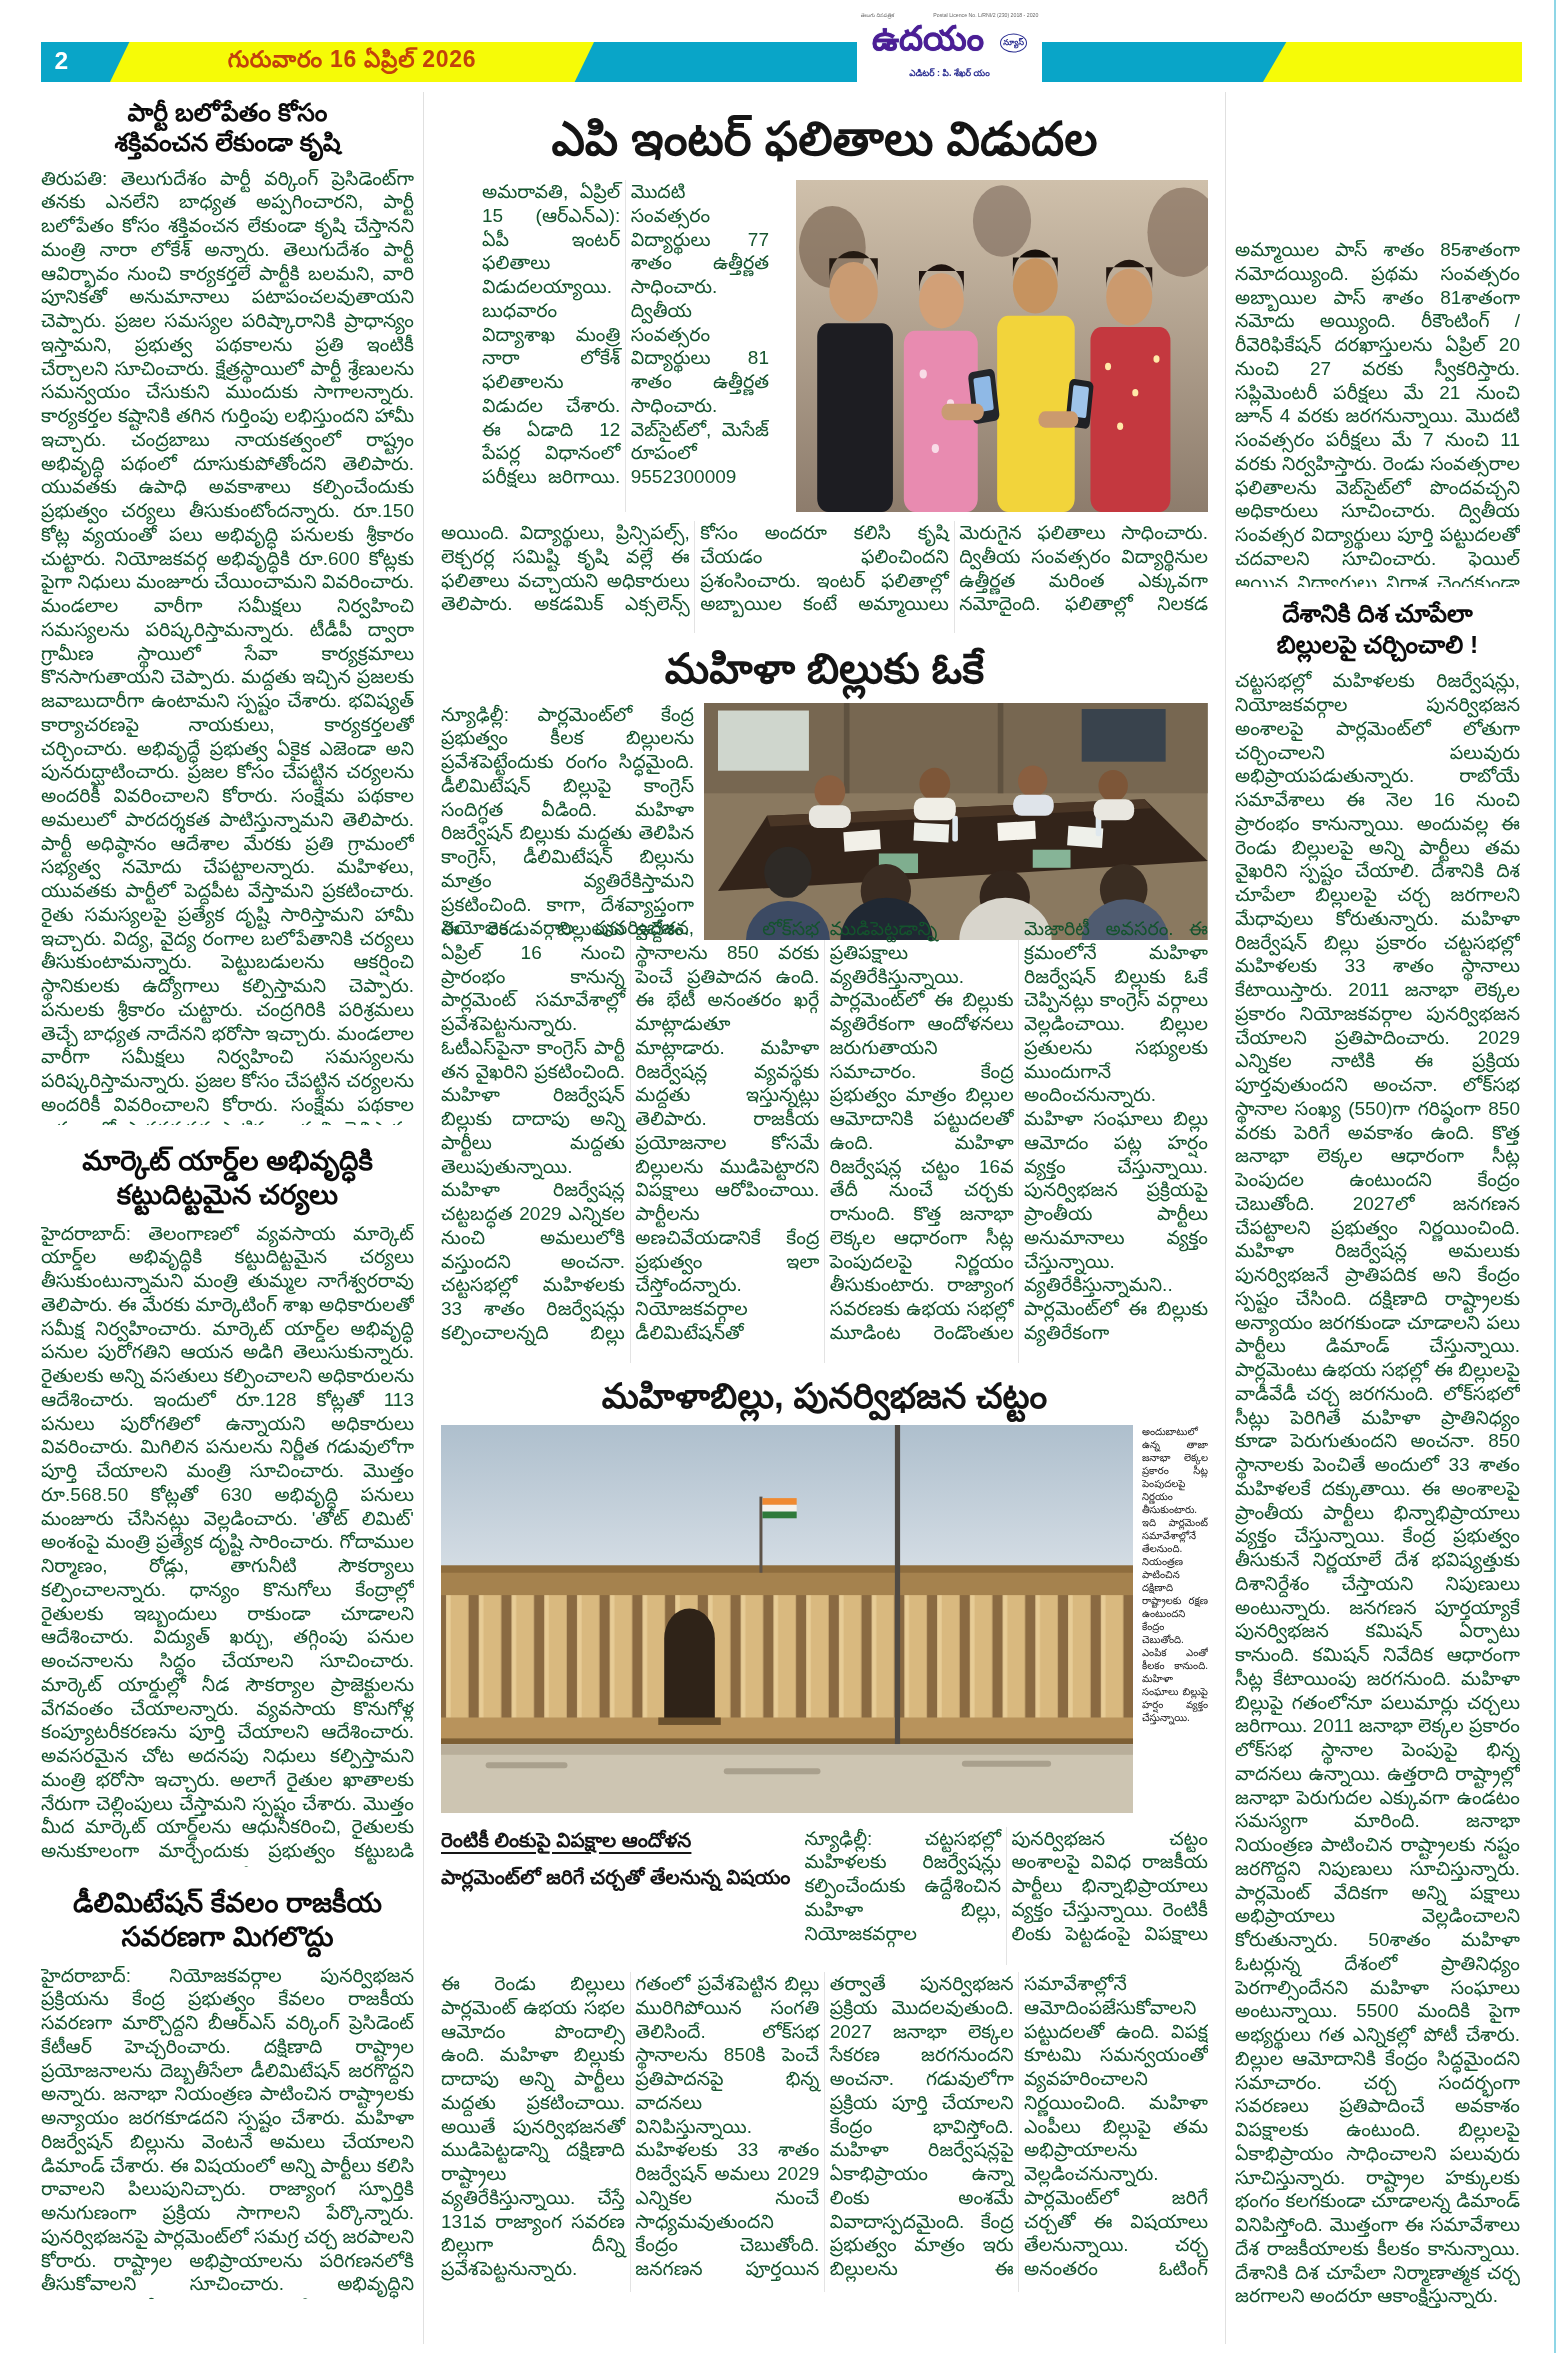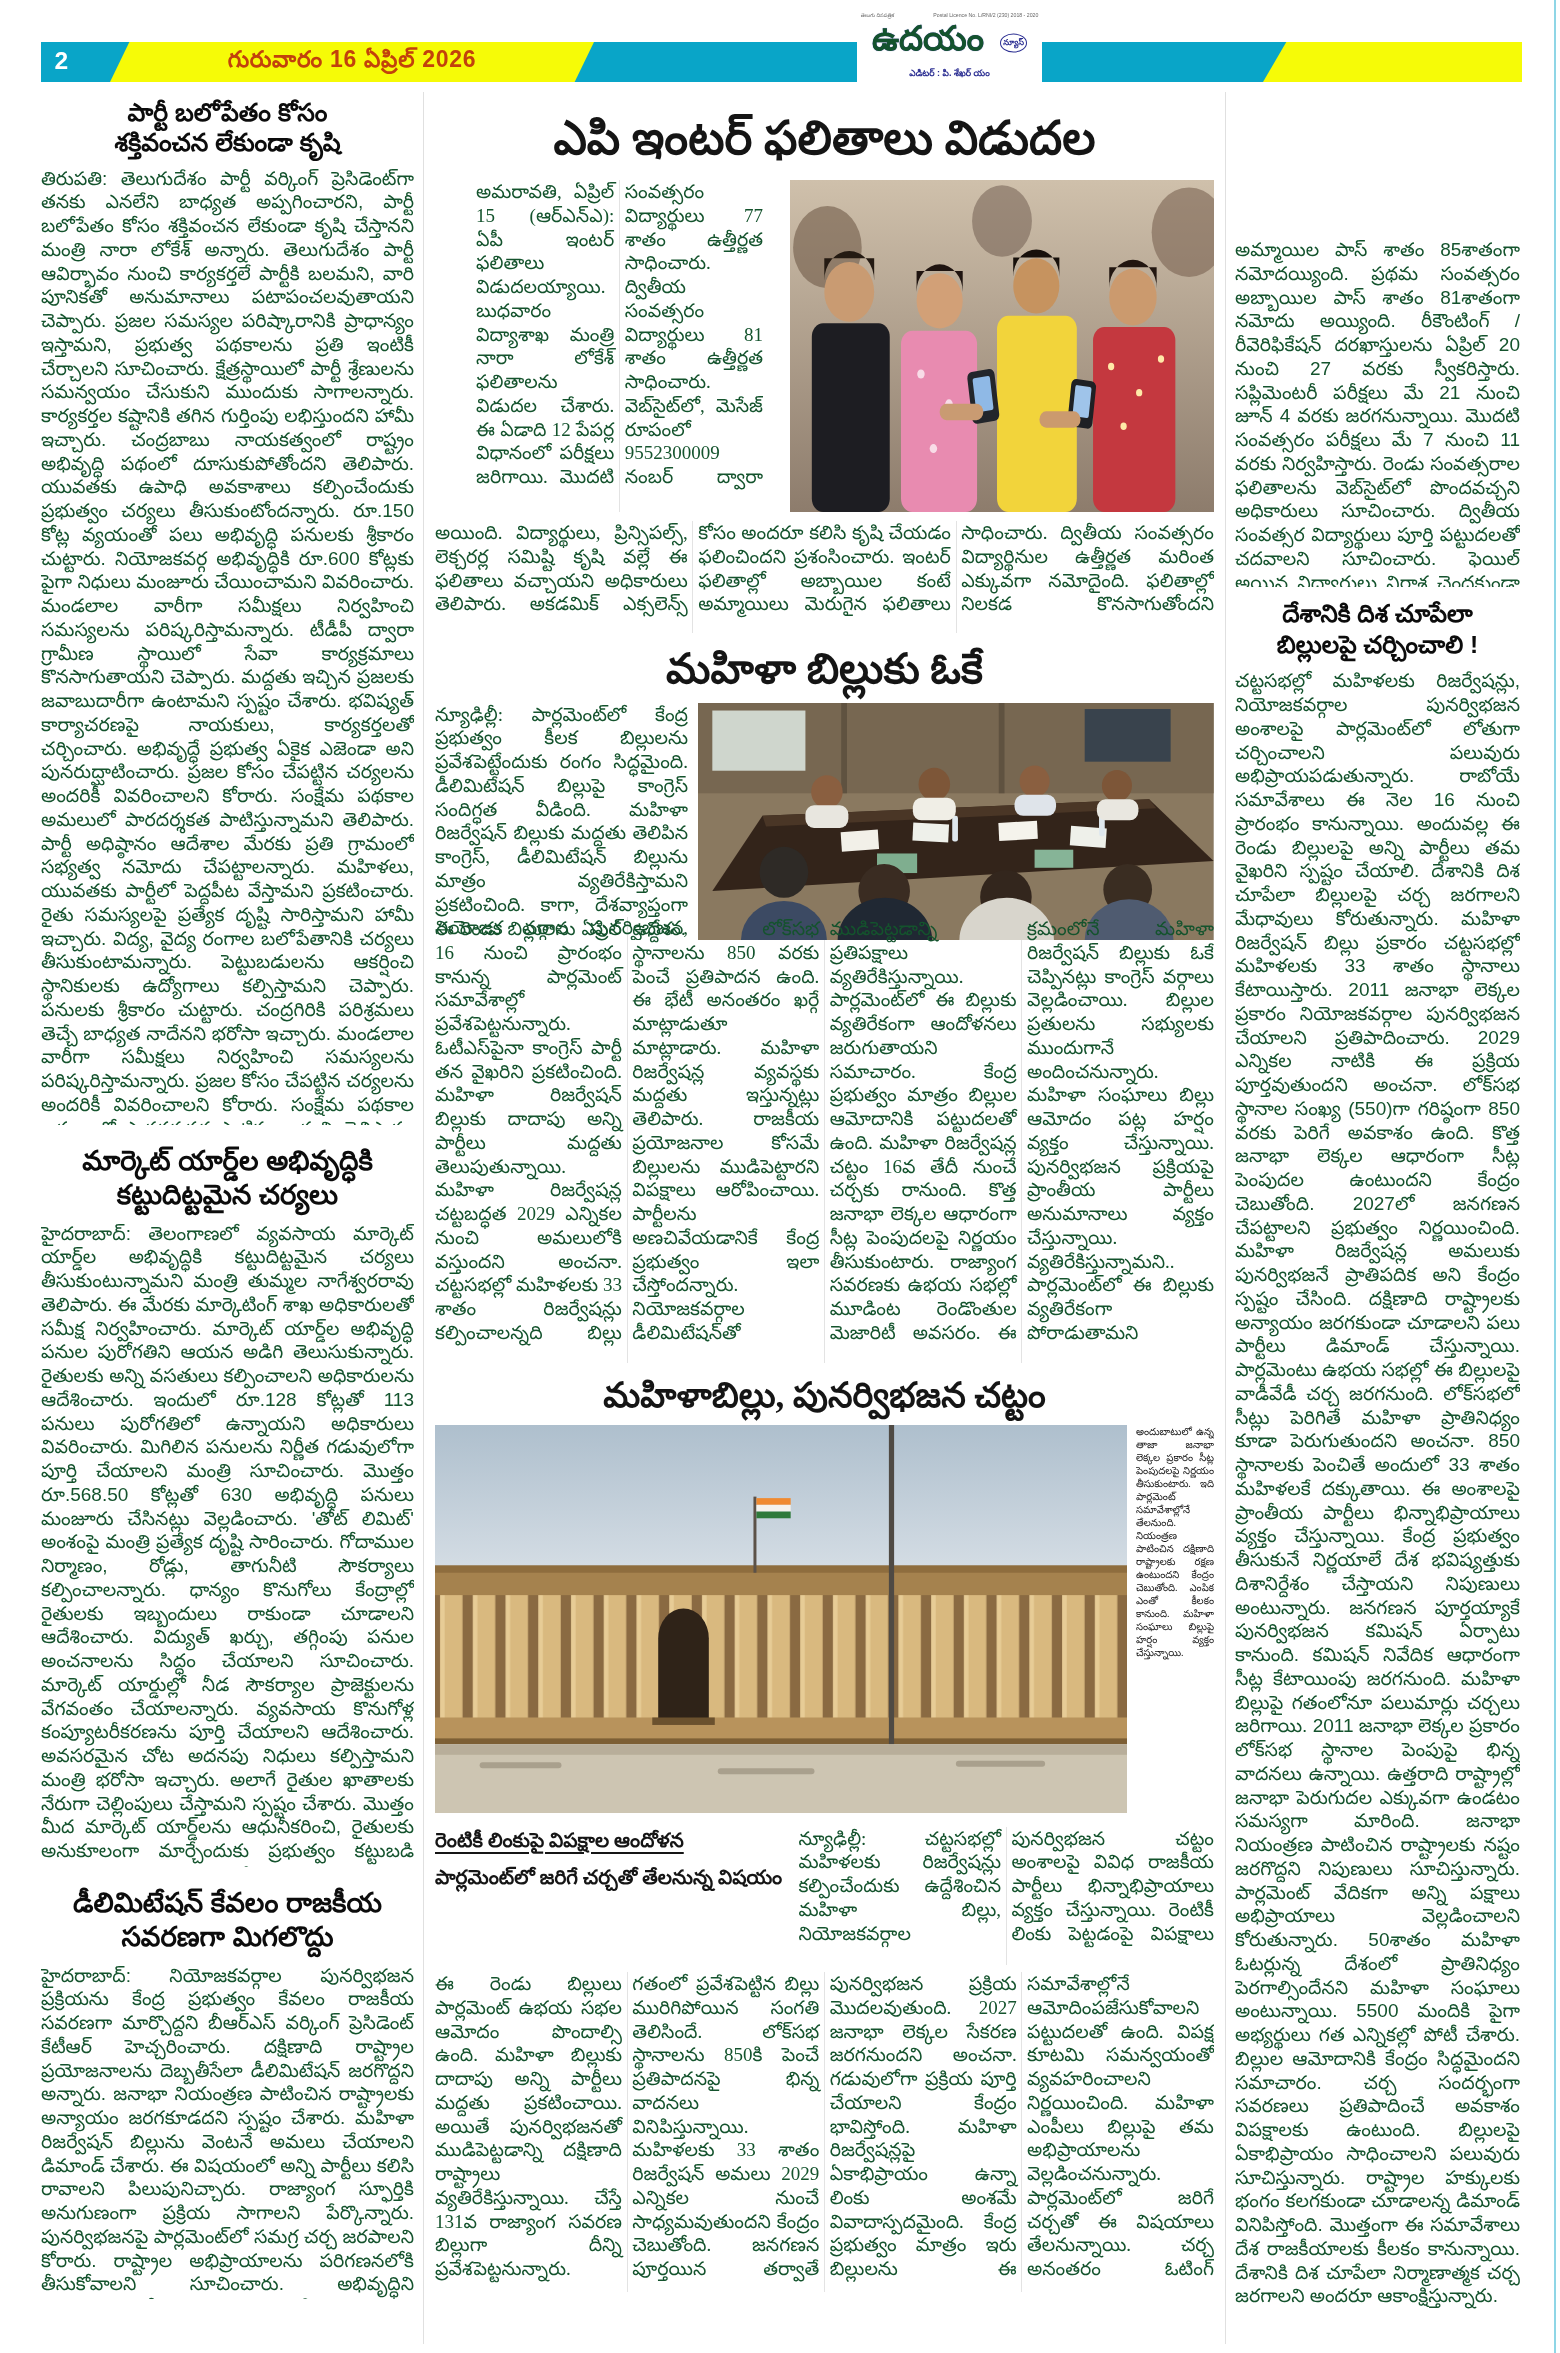--- a/index.html
+++ b/index.html
@@ -12,29 +12,29 @@
   .pageno{position:absolute;left:13.4px;top:5.2px;color:#fff;font-size:24.6px;font-weight:700;}
   .date-seg{position:absolute;left:69px;top:0;width:484px;height:40px;background:#f6fb07;
             clip-path:polygon(4% 0,100% 0,96% 100%,0 100%);display:flex;align-items:center;justify-content:center;}
   .date-seg span{font-size:23px;font-weight:800;color:#c2410c;letter-spacing:0.7px;}
   .yellow-right{position:absolute;left:1222px;top:0;width:259px;height:40px;background:#f6fb07;
             clip-path:polygon(9% 0,100% 0,100% 100%,0 100%);}
   .logo-box{position:absolute;left:857px;top:10.4px;width:185px;height:78px;background:#fff;z-index:3;
             display:flex;flex-direction:column;align-items:center;justify-content:flex-start;}
   .micro{width:100%;display:flex;justify-content:space-between;font-size:5.2px;color:#666;padding:1.5px 3.7px;box-sizing:border-box;}
   .logo-line{display:flex;align-items:center;line-height:1;}
-  .logo-main{font-size:34px;font-weight:900;color:#14532d;text-shadow:0 0 0.7px #2b2e92;}
+  .logo-main{font-size:34px;font-weight:900;color:#4c1d95;text-shadow:0 0 0.7px #2b2e92;}
   .logo-suffix{font-size:8.2px;font-weight:700;color:#2b2e92;border:1.1px solid #2b2e92;border-radius:50%;
                padding:4.5px 2.2px;margin-left:16px;transform:translateY(4.5px);}
   .editor-line{font-size:9px;color:#2b2e92;margin-top:13px;font-weight:700;}
 
   
   .content{position:absolute;left:41px;top:92px;width:1479px;bottom:10.4px;display:flex;gap:9px;}
   .col-left{width:373px;flex:none;}
-  .col-center{flex:1;border-left:0.7px solid #e0e0e0;border-right:0.7px solid #e0e0e0;padding:0 11px;min-width:0;font-family:Liberation Serif, serif;}
+  .col-center{flex:1;border-left:0.7px solid #e0e0e0;border-right:0.7px solid #e0e0e0;padding:0 17px;min-width:0;}
   .col-right{width:285px;flex:none;}
 
   .body-txt{font-size:19px;line-height:1.25;text-align:justify;overflow:hidden;color:#14532d;}
   .cols2{column-count:2;column-gap:10.4px;column-rule:0.7px solid #e3e3e3;}
   .cols3{column-count:3;column-gap:10.4px;column-rule:0.7px solid #e3e3e3;}
   .cols4{column-count:4;column-gap:10.4px;column-rule:0.7px solid #e3e3e3;}
 
   .sub-head{font-weight:800;text-align:center;color:#0c0c0c;line-height:1.22;}
   .sub-head .l{display:block;}
   .h-left1{font-size:25px;margin:4.5px 0 9px;}

